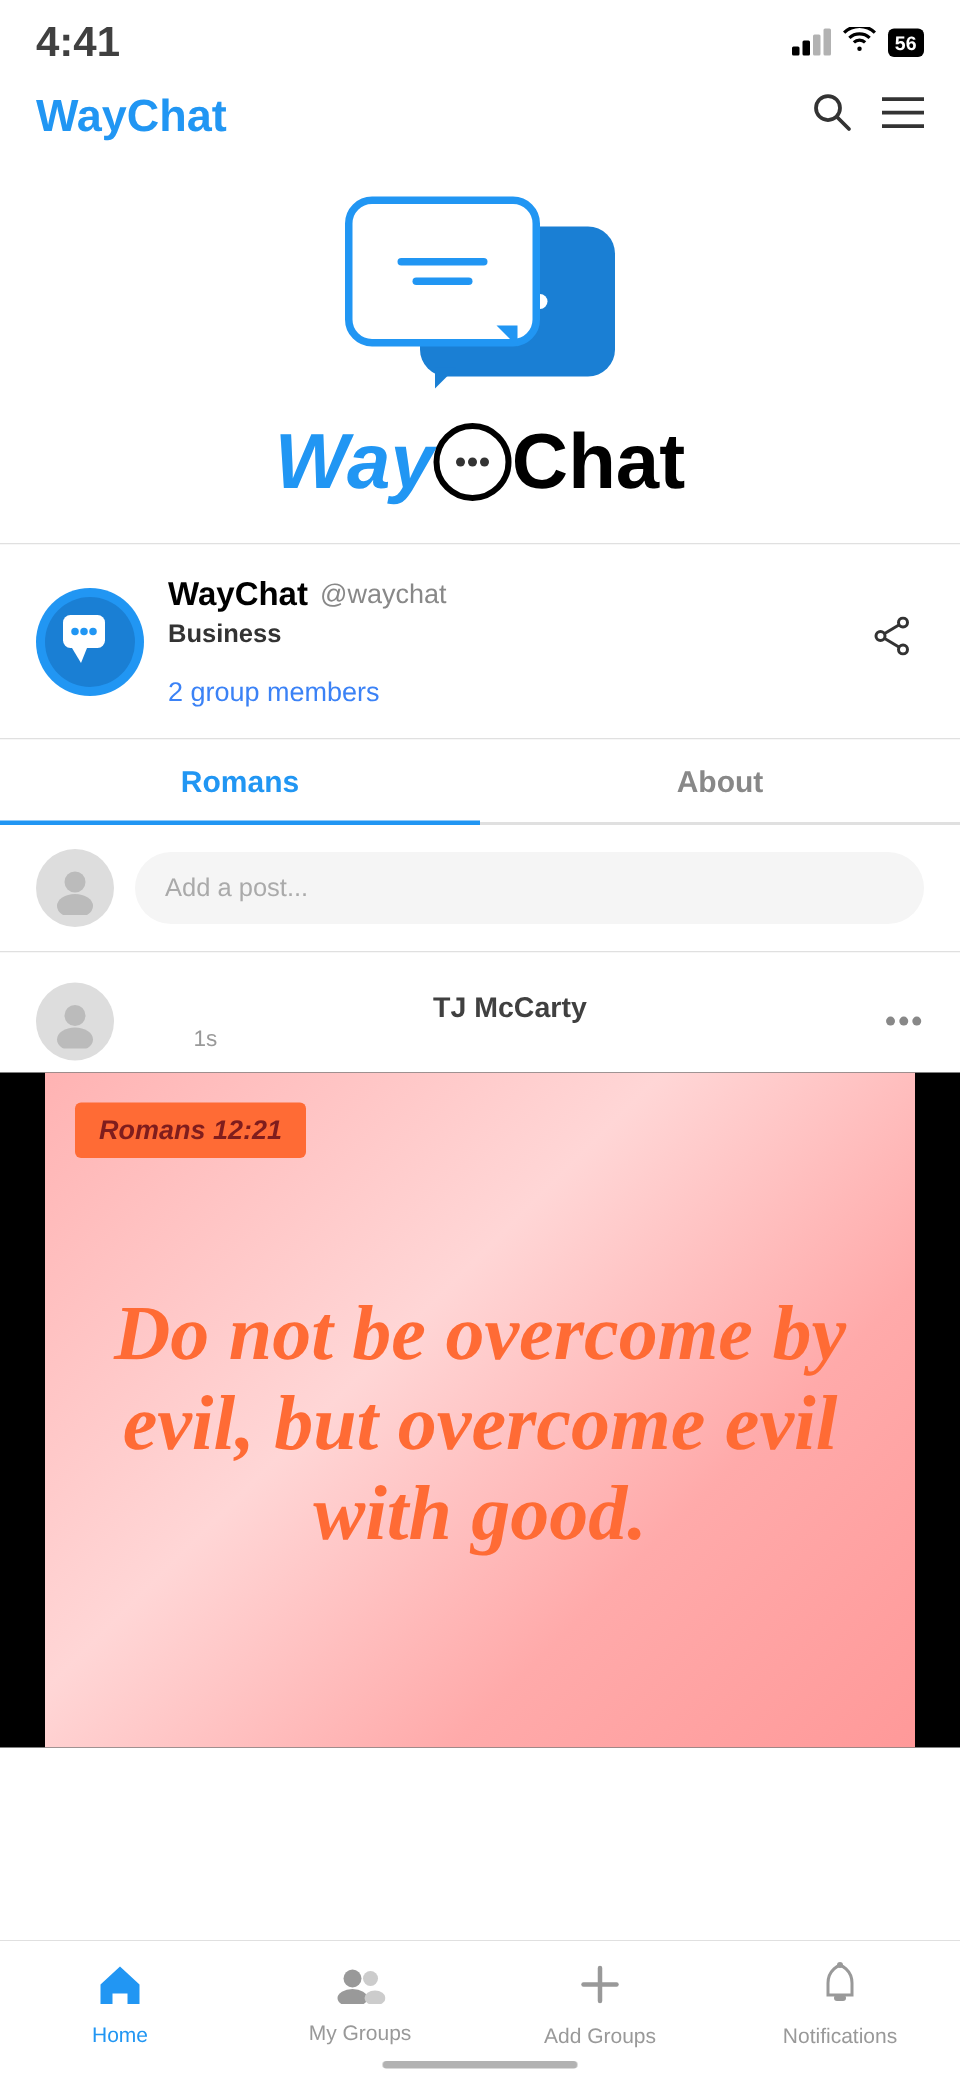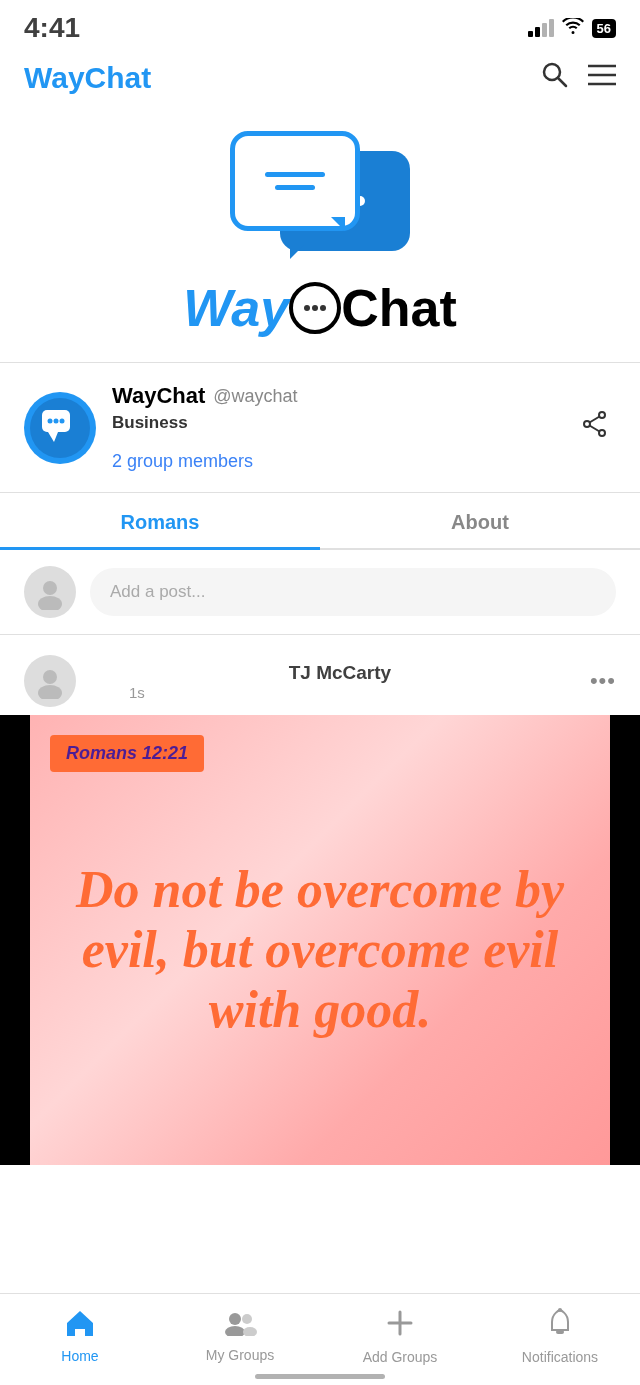--- a/index.html
+++ b/index.html
@@ -370,21 +370,21 @@
       flex-direction: column;
       align-items: center;
       justify-content: center;
       padding: 30px 20px;
     }
     .verse-tag {
       position: absolute;
       top: 20px;
       left: 20px;
       background: #ff6b35;
-      color: #4c1d95;
+      color: #7f1d1d;
       font-size: 18px;
       font-weight: 800;
       padding: 8px 16px;
       border-radius: 4px;
       font-style: italic;
     }
     .verse-text {
       font-size: 52px;
       font-weight: 900;
       color: #ff6b35;

